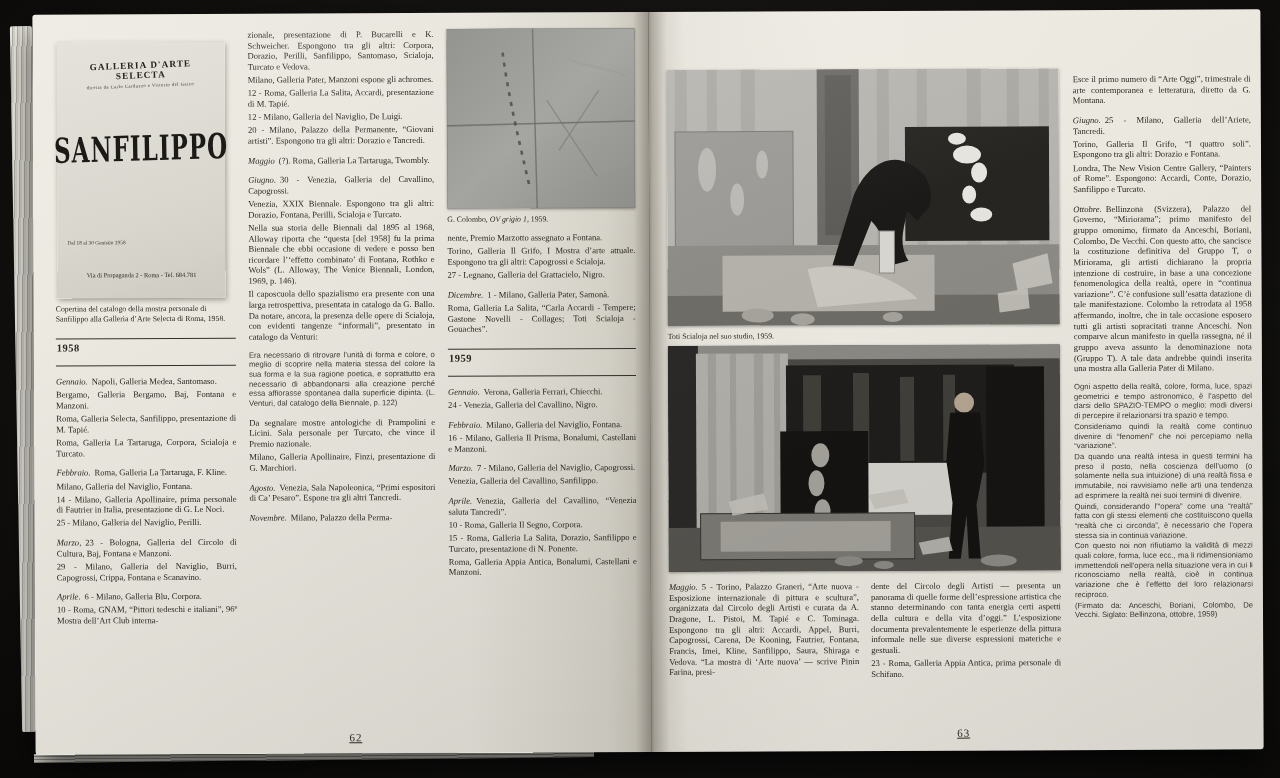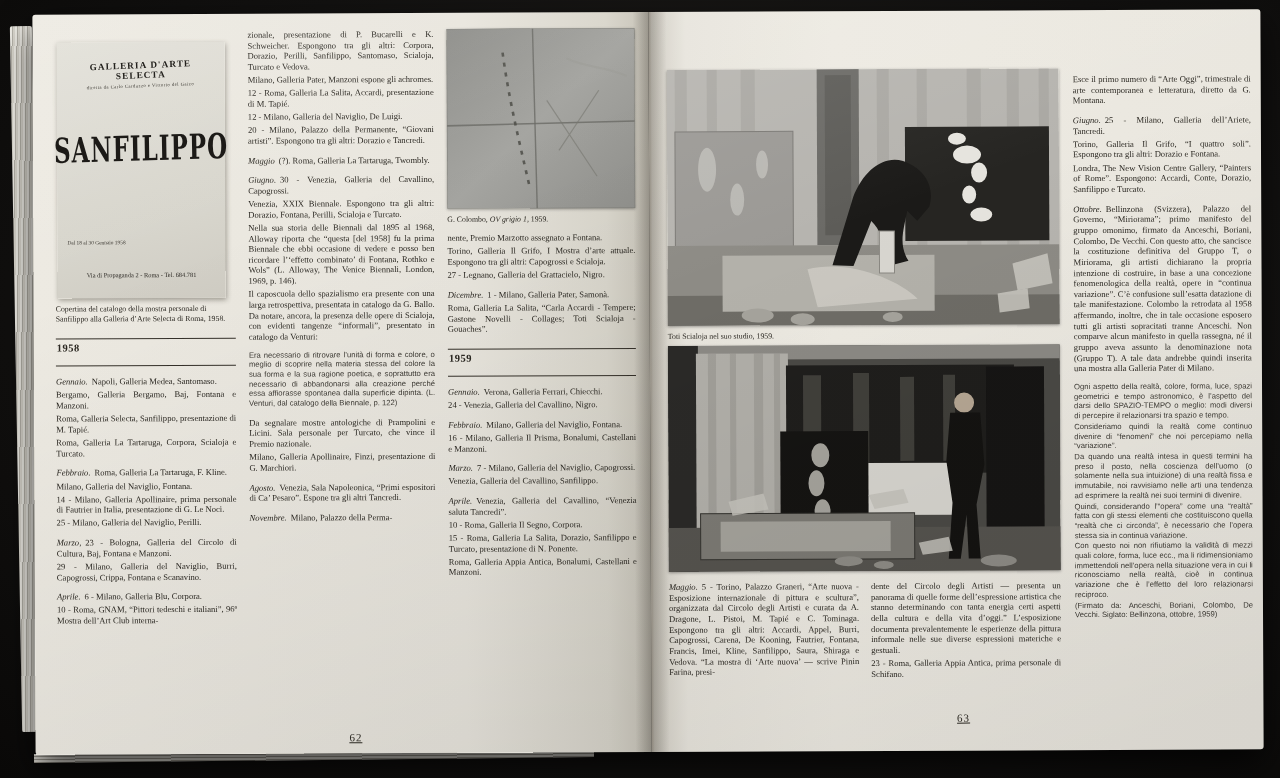--- a/index.html
+++ b/index.html
@@ -324,17 +324,17 @@
 
       <p class="qp">Ogni aspetto della realtà, colore, forma, luce, spazi geometrici e tempo astronomico, è l’aspetto del darsi dello SPAZIO-TEMPO o meglio: modi diversi di percepire il relazionarsi tra spazio e tempo.</p>
           <p class="qp">Consideriamo quindi la realtà come continuo divenire di “fenomeni” che noi percepiamo nella “variazione”.</p>
           <p class="qp">Da quando una realtà intesa in questi termini ha preso il posto, nella coscienza dell’uomo (o solamente nella sua intuizione) di una realtà fissa e immutabile, noi ravvisiamo nelle arti una tendenza ad esprimere la realtà nei suoi termini di divenire.</p>
           <p class="qp">Quindi, considerando l’“opera” come una “realtà” fatta con gli stessi elementi che costituiscono quella “realtà che ci circonda”, è necessario che l’opera stessa sia in continua variazione.</p>
           <p class="qp">Con questo noi non rifiutiamo la validità di mezzi quali colore, forma, luce ecc., ma li ridimensioniamo immettendoli nell’opera nella situazione vera in cui li riconosciamo nella realtà, cioè in continua variazione che è l’effetto del loro relazionarsi reciproco.</p>
           <p class="qp">(Firmato da: Anceschi, Boriani, Colombo, De Vecchi. Siglato: Bellinzona, ottobre, 1959)</p>
         </div>
     </div>
 
-    <div class="pagenum" style="left:51%;bottom:27px;transform:translateX(-50%)">63</div>
+    <div class="pagenum" style="left:51%;bottom:12px;transform:translateX(-50%)">63</div>
   </section>
 
   <div class="gutter"></div>
 </div>
 
 </body></html>

